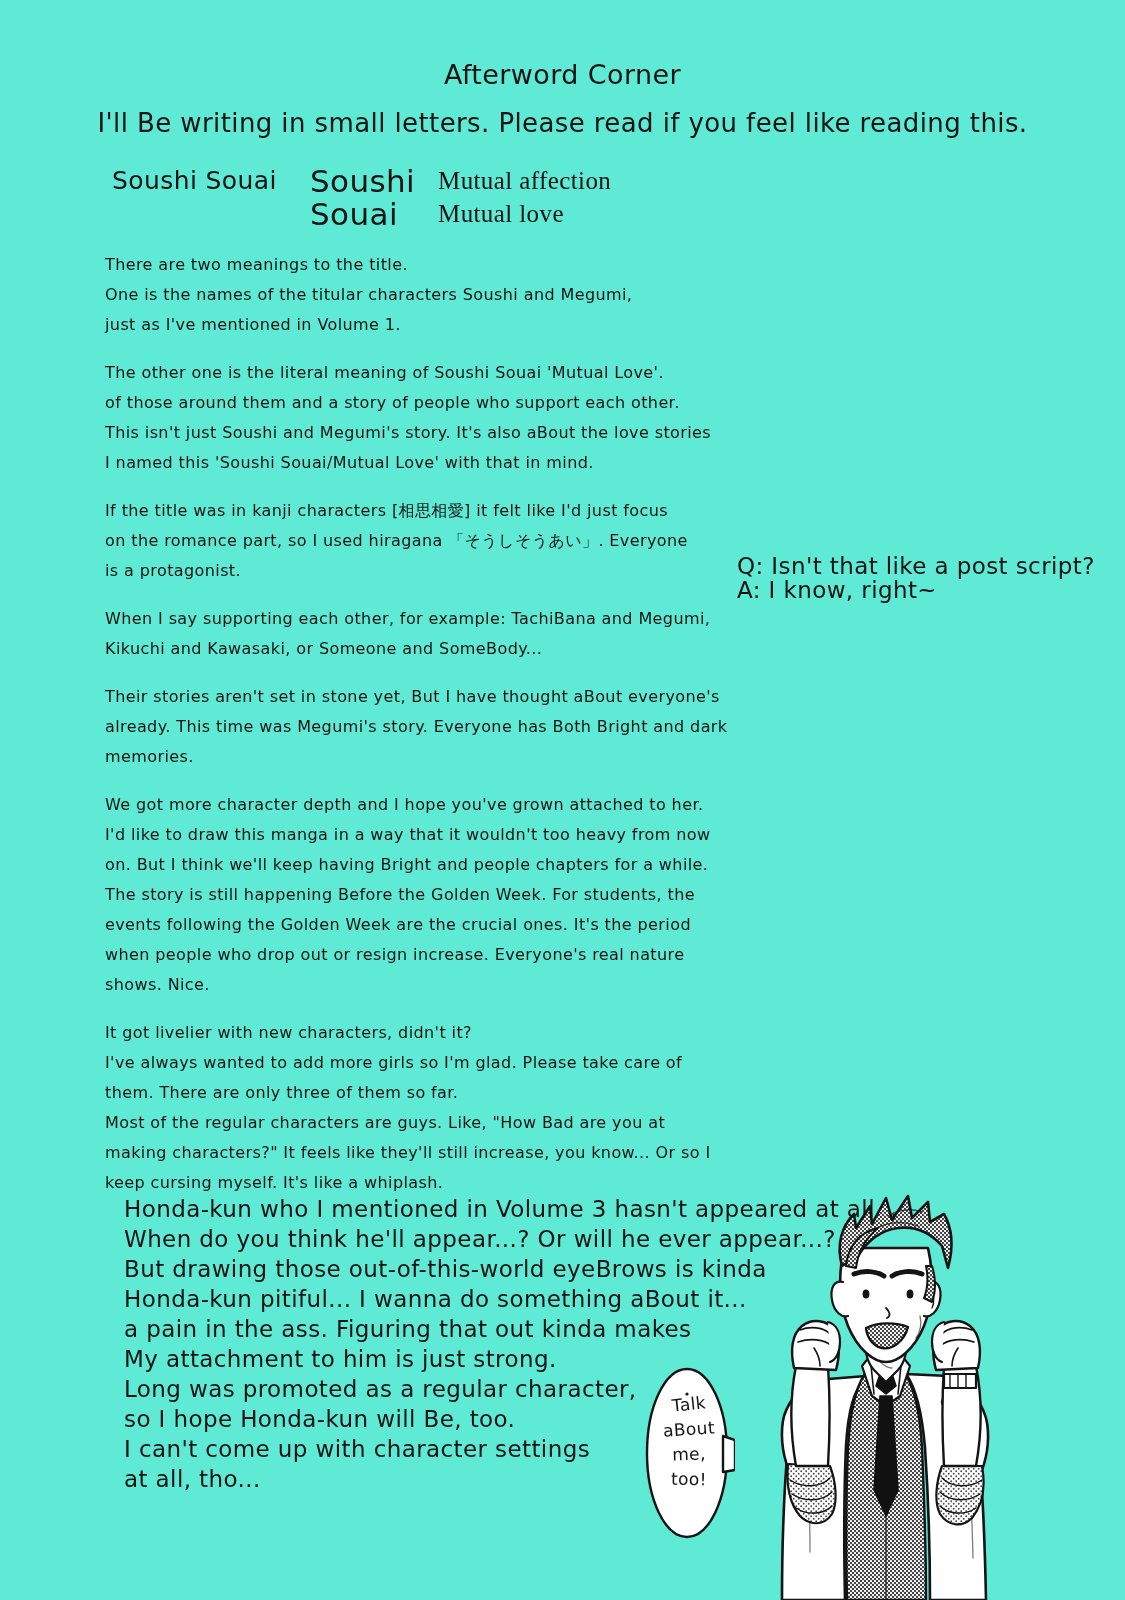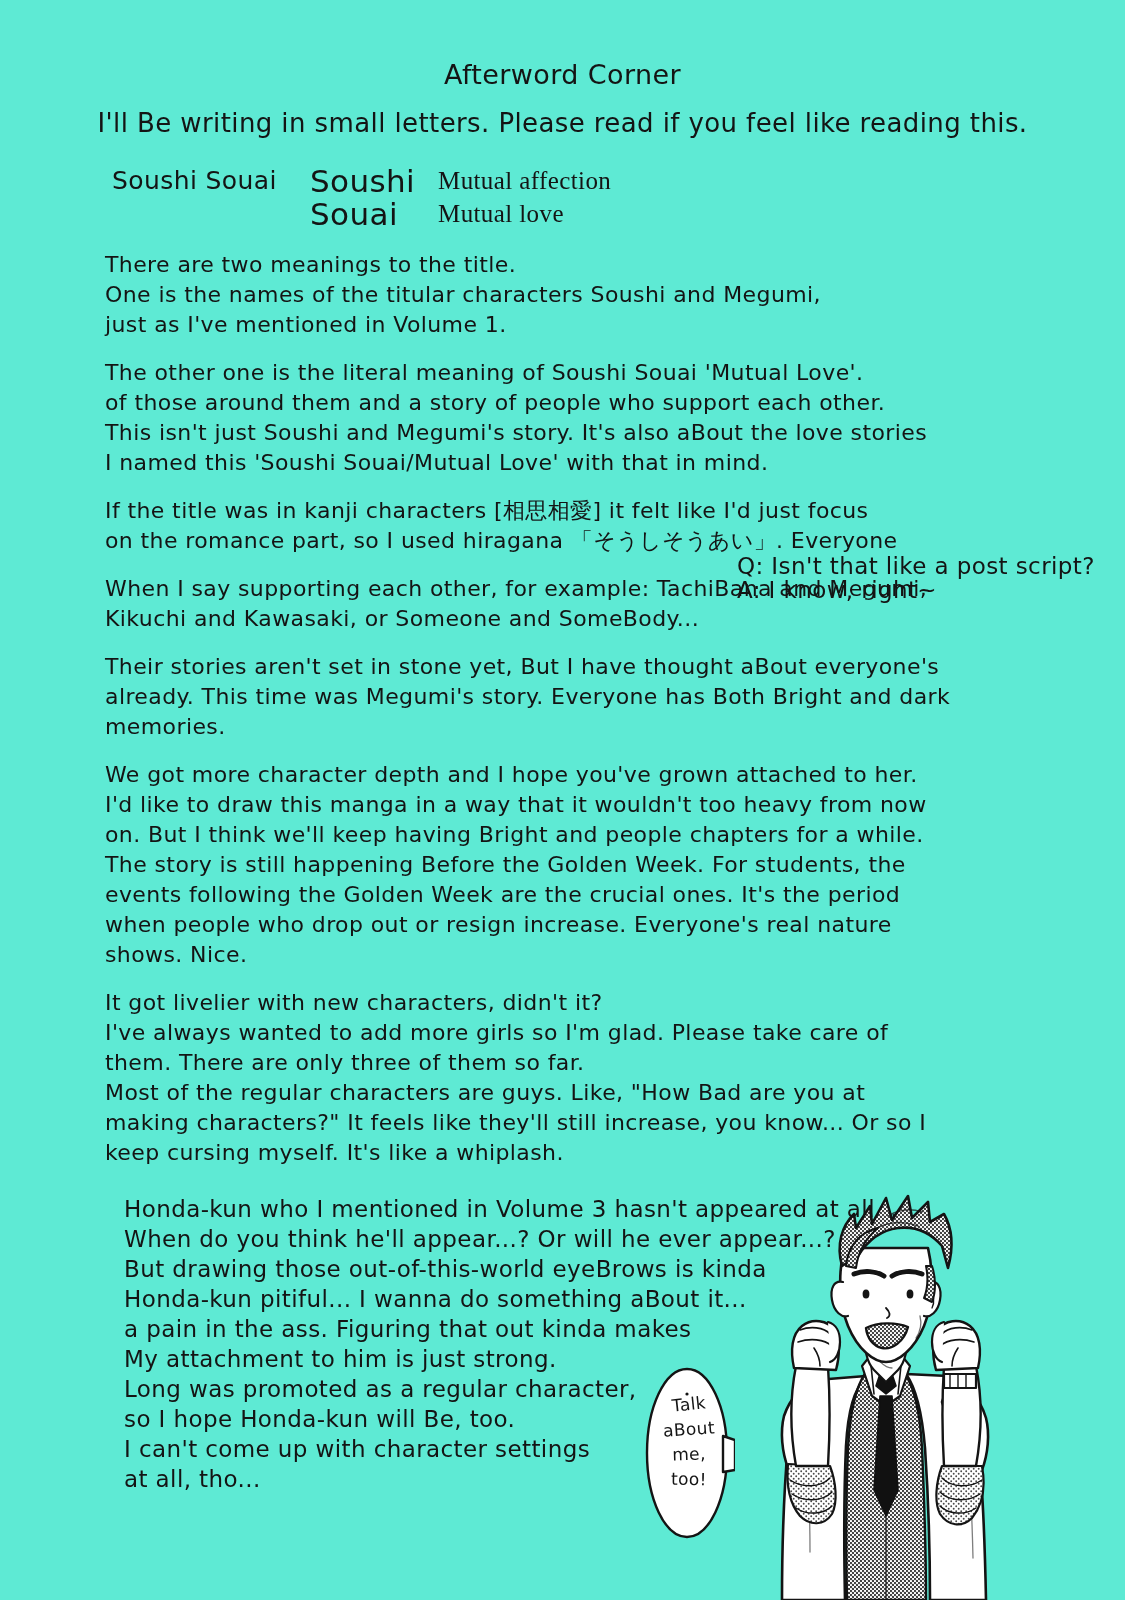--- a/index.html
+++ b/index.html
@@ -66,21 +66,21 @@
   #body-text {
     position: absolute;
     left: 105px;
     top: 250px;
     width: 930px;
   }
   .para {
     margin: 0 0 18px 0;
   }
   .para .line {
-    font-size: 22px;
+    font-size: 16px;
     line-height: 30px;
     white-space: pre;
   }
 
   
   #qa-aside {
     position: absolute;
     left: 737px;
     top: 554px;
     width: 340px;
@@ -169,20 +169,21 @@
       </div>
       <div class="para">
         <div class="hand line">The other one is the literal meaning of Soushi Souai 'Mutual Love'.</div>
         <div class="hand line">of those around them and a story of people who support each other.</div>
         <div class="hand line">This isn't just Soushi and Megumi's story. It's also aBout the love stories</div>
         <div class="hand line">I named this 'Soushi Souai/Mutual Love' with that in mind.</div>
       </div>
       <div class="para">
         <div class="hand line">If the title was in kanji characters [相思相愛] it felt like I'd just focus</div>
         <div class="hand line">on the romance part, so I used hiragana 「そうしそうあい」. Everyone</div>
+        <div class="hand line">is a protagonist.</div>
       </div>
       <div class="para">
         <div class="hand line">When I say supporting each other, for example: TachiBana and Megumi,</div>
         <div class="hand line">Kikuchi and Kawasaki, or Someone and SomeBody...</div>
       </div>
       <div class="para">
         <div class="hand line">Their stories aren't set in stone yet, But I have thought aBout everyone's</div>
         <div class="hand line">already. This time was Megumi's story. Everyone has Both Bright and dark</div>
         <div class="hand line">memories.</div>
       </div>

